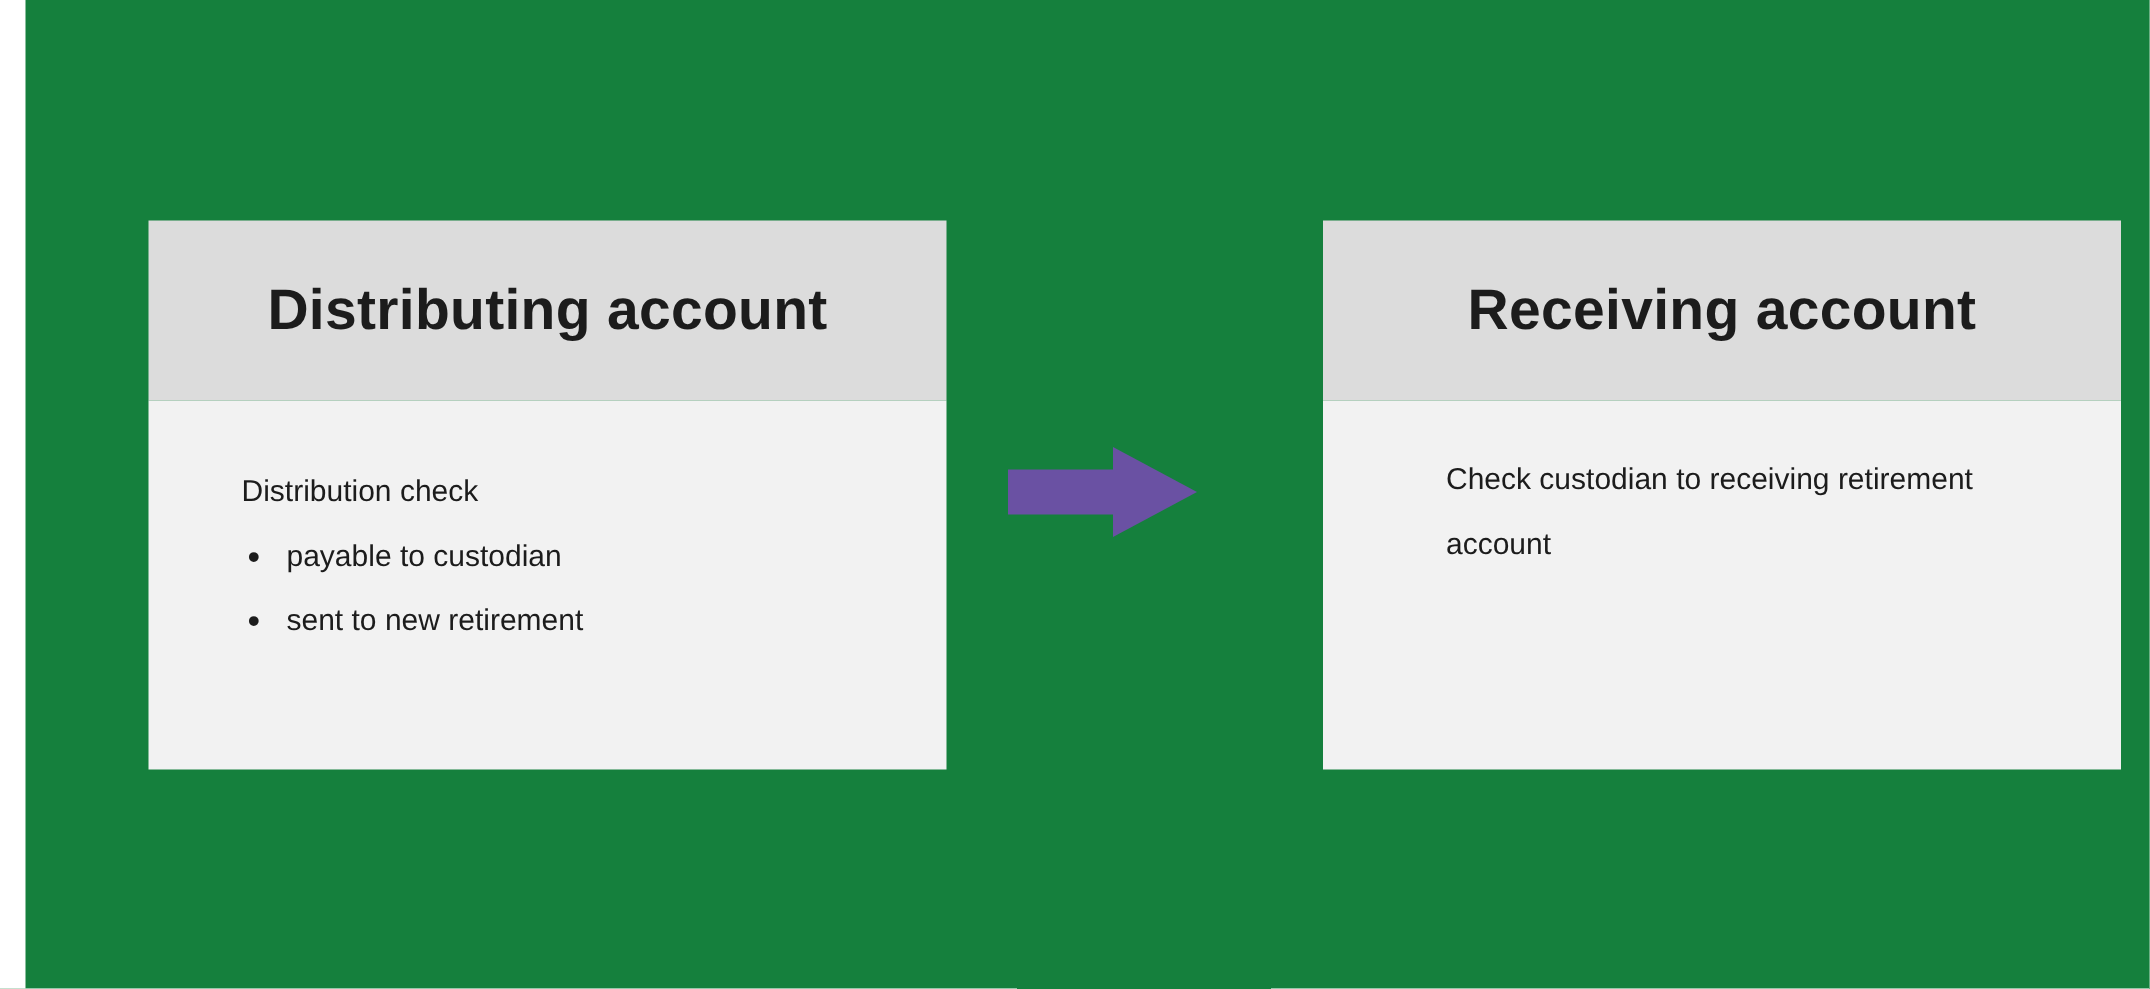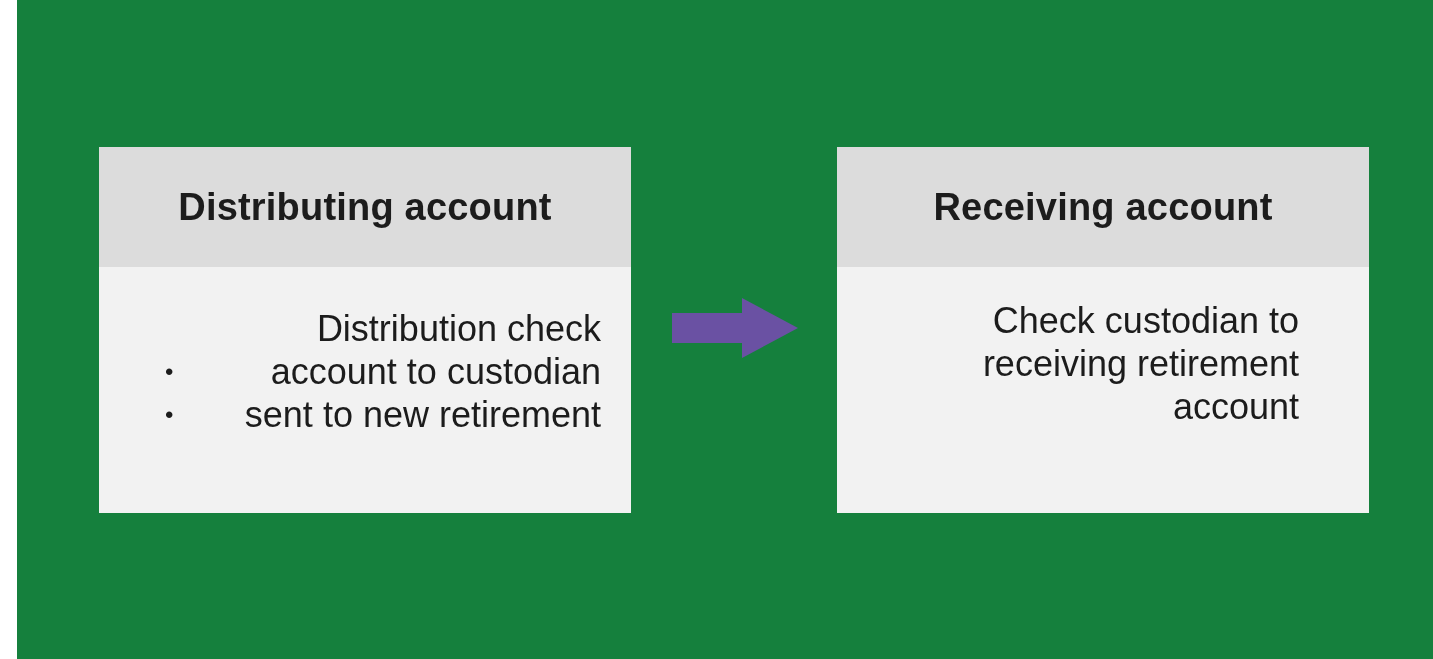--- a/index.html
+++ b/index.html
@@ -18,41 +18,40 @@
   }
   .account-box {
     position: absolute;
     top: 147px;
     width: 532px;
     height: 366px;
     display: flex;
     flex-direction: column;
   }
   .account-box.left { left: 82px; }
-  .account-box.right { left: 820px; }
+  .account-box.right { left: 865px; }
   .box-header {
     height: 120px;
     background: #dcdcdc;
     display: flex;
     align-items: center;
     justify-content: center;
   }
   .box-title {
     font-size: 38px;
     font-weight: 700;
     color: #1c1c1c;
     letter-spacing: 0.2px;
   }
   .box-body {
     flex: 1;
     background: #f2f2f2;
     color: #1c1c1c;
-    font-size: 36px;
+    font-size: 20px;
     line-height: 43px;
-    text-align: right;
   }
   .box-body.left-body {
     padding: 40px 30px 0 62px;
   }
   .box-body.right-body {
     padding: 32px 70px 0 82px;
   }
   .bullet-list {
     margin: 0;
     padding: 0 0 0 30px;
@@ -98,21 +97,21 @@
 
 <div class="canvas">
 
   <div class="account-box left">
     <div class="box-header">
       <div class="box-title">Distributing account</div>
     </div>
     <div class="box-body left-body">
       <div>Distribution check</div>
       <ul class="bullet-list">
-        <li>account to custodian</li>
+        <li>payable to custodian</li>
         <li>sent to new retirement</li>
       </ul>
     </div>
   </div>
 
   <div class="flow-arrow">
     <div class="arrow-shaft"></div>
     <div class="arrow-head"></div>
   </div>
 

